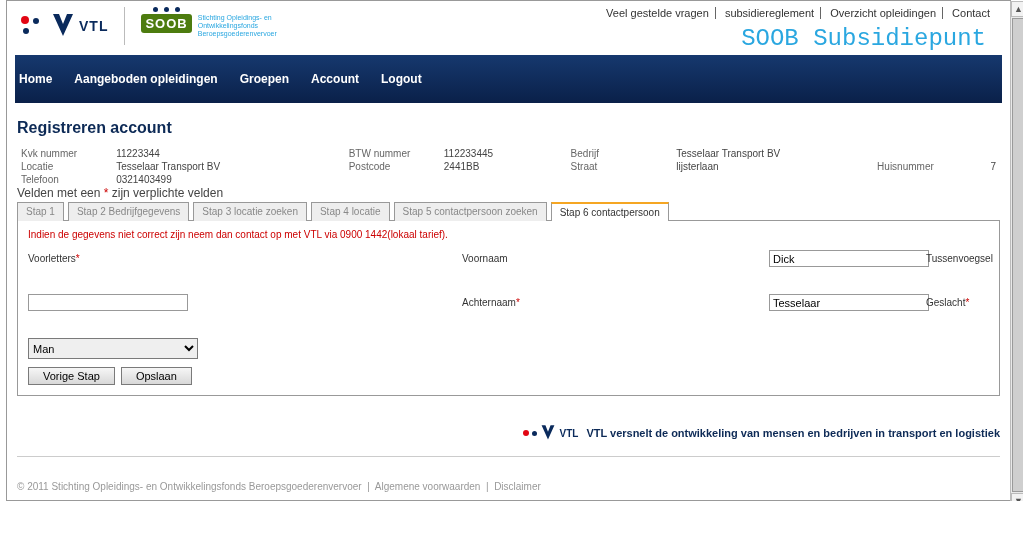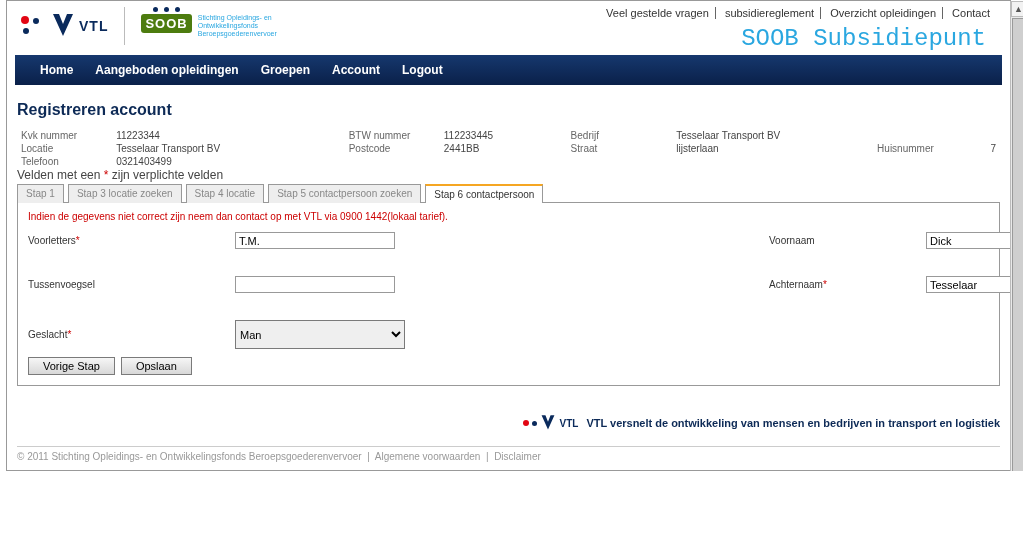--- a/index.html
+++ b/index.html
@@ -18,42 +18,42 @@
   .divider { width:1px; height:38px; background:#bbb; margin:0 8px;}
   .soob-logo { display:flex; align-items:flex-start; gap:6px; }
   .soob-box { background:#4d7c0f; color:#fff; font-weight:bold; padding:2px 4px; border-radius:3px; font-size:13px; letter-spacing:1px; position:relative;}
   .soob-dots { position:absolute; top:-7px; left:0; right:0; display:flex; justify-content:center; gap:6px;}
   .soob-dots span{ width:5px; height:5px; border-radius:50%; background:#0a2a5c; display:inline-block;}
   .soob-sub { font-size:7px; color:#2aa7e0; line-height:8px; max-width:86px;}
   .topnav { position:absolute; right:6px; top:6px; font-size:11px; color:#2aa7e0;}
   .topnav a { color:#333; text-decoration:none; padding:0 6px; border-right:1px solid #666;}
   .topnav a:last-child{border-right:none;text-align:right;}
   .brand { position:absolute; right:16px; top:24px; font-size:24px; color:#2aa7e0;font-family:Liberation Mono, monospace;}
-  .menubar { background:#0d2a56; background:linear-gradient(#16386e,#0a2049); height:30px; display:flex; align-items:center; padding:0 25px; gap:22px;}
+  .menubar { background:#0d2a56; background:linear-gradient(#16386e,#0a2049); height:48px; display:flex; align-items:center; padding:0 4px; gap:22px;}
   .menubar a{ color:#fff; font-weight:bold; font-size:12px; text-decoration:none;}
   .content { padding:10px 2px 0 2px;}
   h2.page-title { font-size:16px; color:#0d2a56; font-weight:bold; margin:6px 0 10px 0;}
   table.info { width:100%; border-collapse:collapse; font-size:10px; color:#444;}
   table.info td { padding:1px 4px; vertical-align:top;}
   table.info td.lbl { color:#666;}
   .required-note { font-size:12px; margin-top:0; color:#444;}
   .required-note .ast, .ast{ color:#c00;}
   .tabs { margin-top:2px; display:flex; gap:4px; }
   .tabs .tab { border:1px solid #999; border-bottom:none; background:#eee; font-size:10px; color:#888; padding:3px 8px; cursor:pointer;}
   .tabs .tab.active { background:#fff; color:#333; border-top:2px solid #f5a623; position:relative; z-index:2;}
   .tab-panel { border:1px solid #999; padding:8px 10px 10px 10px; margin-top:-1px;}
   .alert { color:#c00; font-size:10px; margin-bottom:10px;}
   .form-grid { display:grid; grid-template-columns: 180px 200px 280px 130px 170px; row-gap:4px; align-items:center; font-size:10px;gap:27px;}
   .form-grid label { color:#333;}
   .form-grid input[type=text]{ width:160px; height:17px; border:1px solid #999; font-size:11px; padding:0 3px;}
-  .form-grid select{ width:170px; height:29px; border:1px solid #7a7a7a; font-size:11px; background:#efefef;}
+  .form-grid select{ width:170px; height:21px; border:1px solid #7a7a7a; font-size:11px; background:#efefef;}
   .btn-row { margin-top:8px; display:flex; gap:6px;}
   .btn-row button{ font-size:11px; padding:2px 14px; border:1px solid #7a7a7a; background:linear-gradient(#f6f6f6,#d8d8d8); cursor:pointer;}
   .footer-banner { text-align:right; margin:28px 0 14px 0; display:flex; justify-content:flex-end; align-items:center; gap:8px; color:#0d2a56; font-weight:bold; font-size:11px;}
-  .footline { border-top:1px solid #ccc; padding-top:4px; font-size:10px; color:#999;}
+  .footline { border-top:1px solid #ccc; padding-top:24px; font-size:10px; color:#999;}
   .footline a{ color:#999; text-decoration:none;}
   .scrollbar-v { position:absolute; right:-16px; top:0; width:16px; height:553px; background:#e9e9e9; border-left:1px solid #bbb;}
   .scrollbar-v .up, .scrollbar-v .down { height:16px; display:flex; align-items:center; justify-content:center; font-size:9px; color:#555; background:#f2f2f2; border:1px solid #bbb;}
   .scrollbar-v .thumb{ height:474px; margin:1px; background:#cfcfcf; border:1px solid #9a9a9a;}
   
   .vtl-mini{display:inline-flex; align-items:center; gap:3px;}
   .vtl-mini .dotA{width:6px;height:6px;background:#e20613;border-radius:50%;}
   .vtl-mini .dotB{width:5px;height:5px;background:#0a2a5c;border-radius:50%;}
 </style>
 </head>
@@ -136,32 +136,32 @@
         </tr>
       </tbody>
         </table>
 
       <div class="required-note">
         <span>Velden met een </span><span class="ast">*</span><span> zijn verplichte velden</span>
       </div>
 
       <div class="tabs">
         <div class="tab">Stap 1</div>
+        <div class="tab">Stap 2 Bedrijfgegevens</div>
         <div class="tab">Stap 3 locatie zoeken</div>
         <div class="tab">Stap 4 locatie</div>
         <div class="tab">Stap 5 contactpersoon zoeken</div>
         <div class="tab active">Stap 6 contactpersoon</div>
       </div>
 
       <div class="tab-panel">
         <div class="alert">Indien de gegevens niet correct zijn neem dan contact op met VTL via 0900 1442(lokaal tarief).</div>
 
         <div class="form-grid">
           <label><span>Voorletters</span><span class="ast">*</span></label>
-          <div><input type="text" value="T.M." style=""></div>
           <div></div>
           <label>Voornaam</label>
           <div><input type="text" value="Dick" style=""></div>
 
           <label>Tussenvoegsel</label>
           <div><input type="text" value="" style=""></div>
           <div></div>
           <label><span>Achternaam</span><span class="ast">*</span></label>
           <div><input type="text" value="Tesselaar" style=""></div>
 

